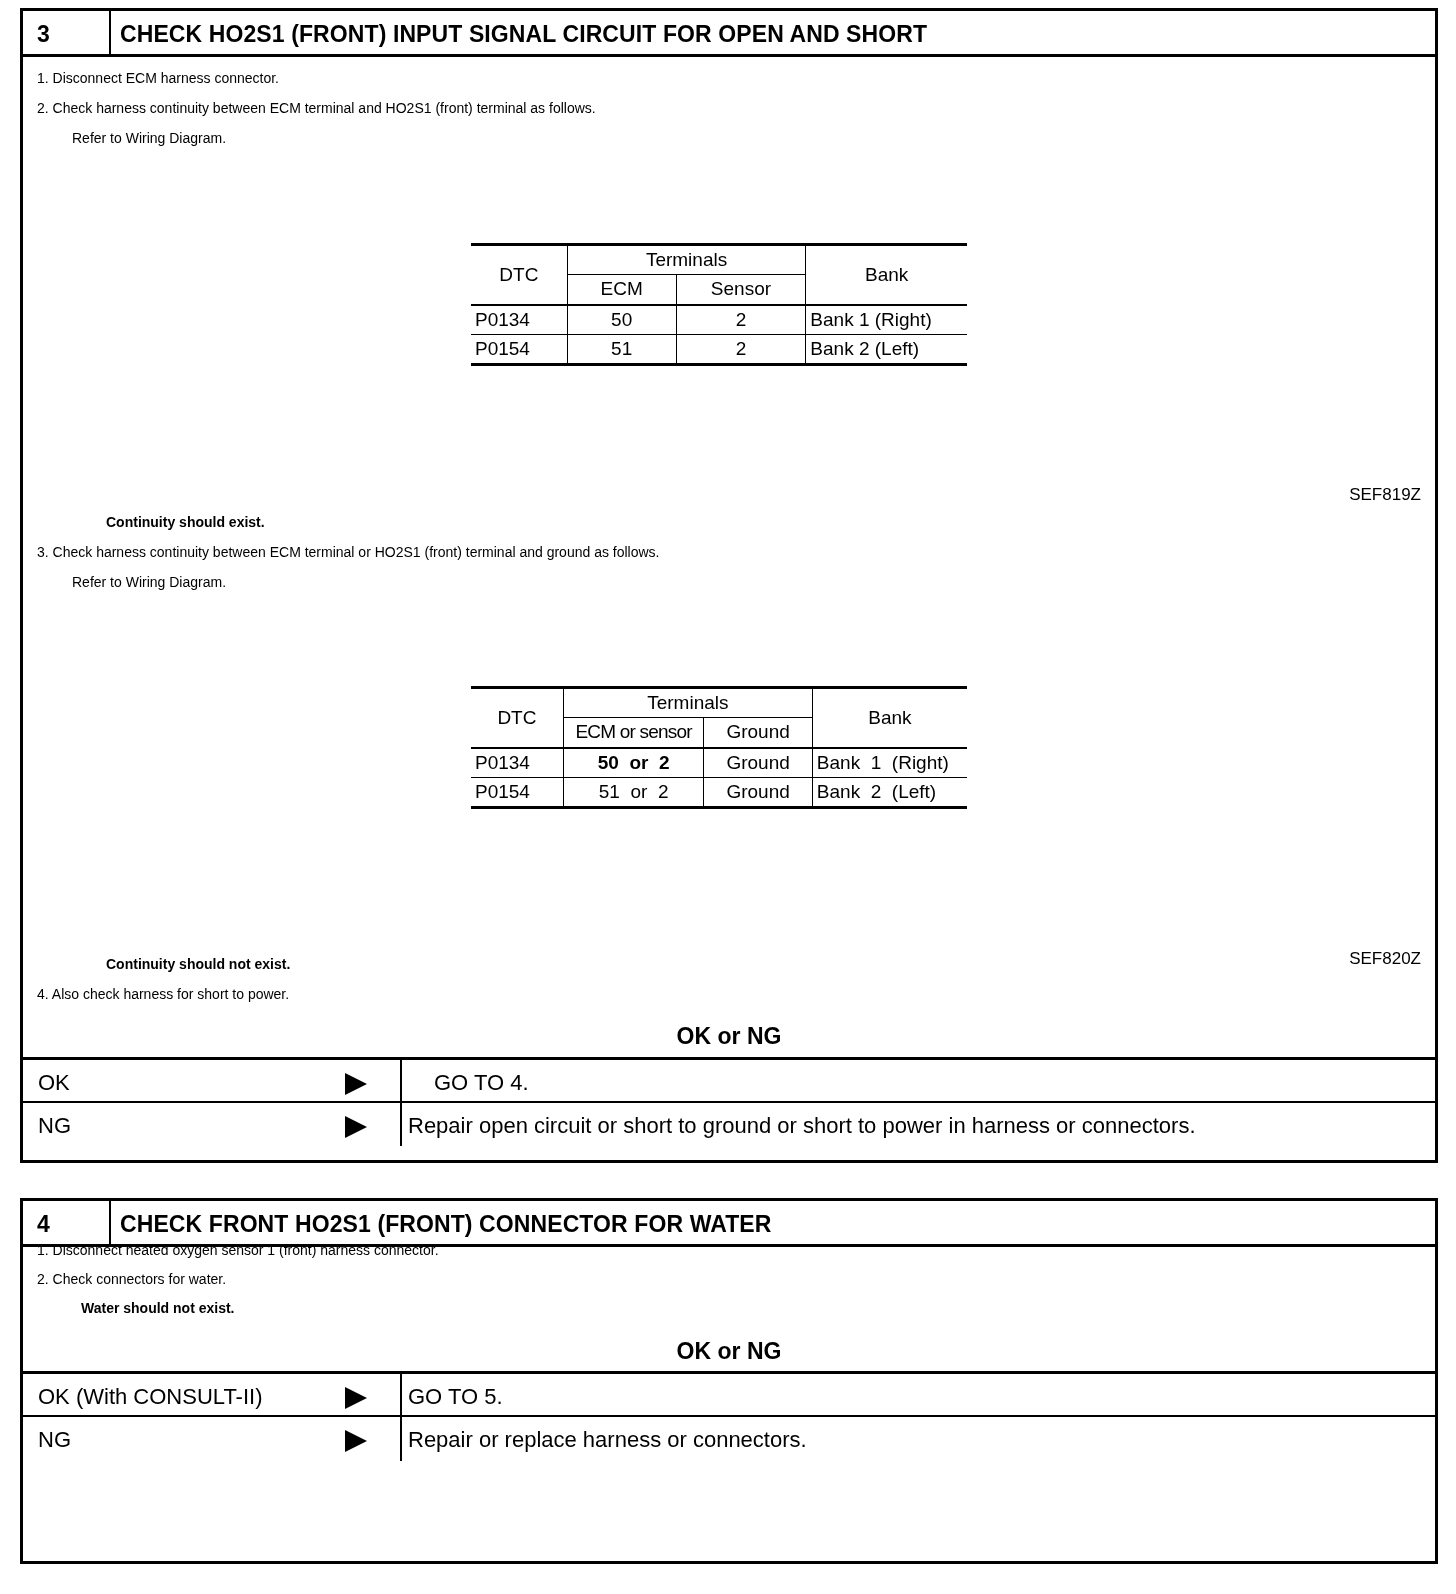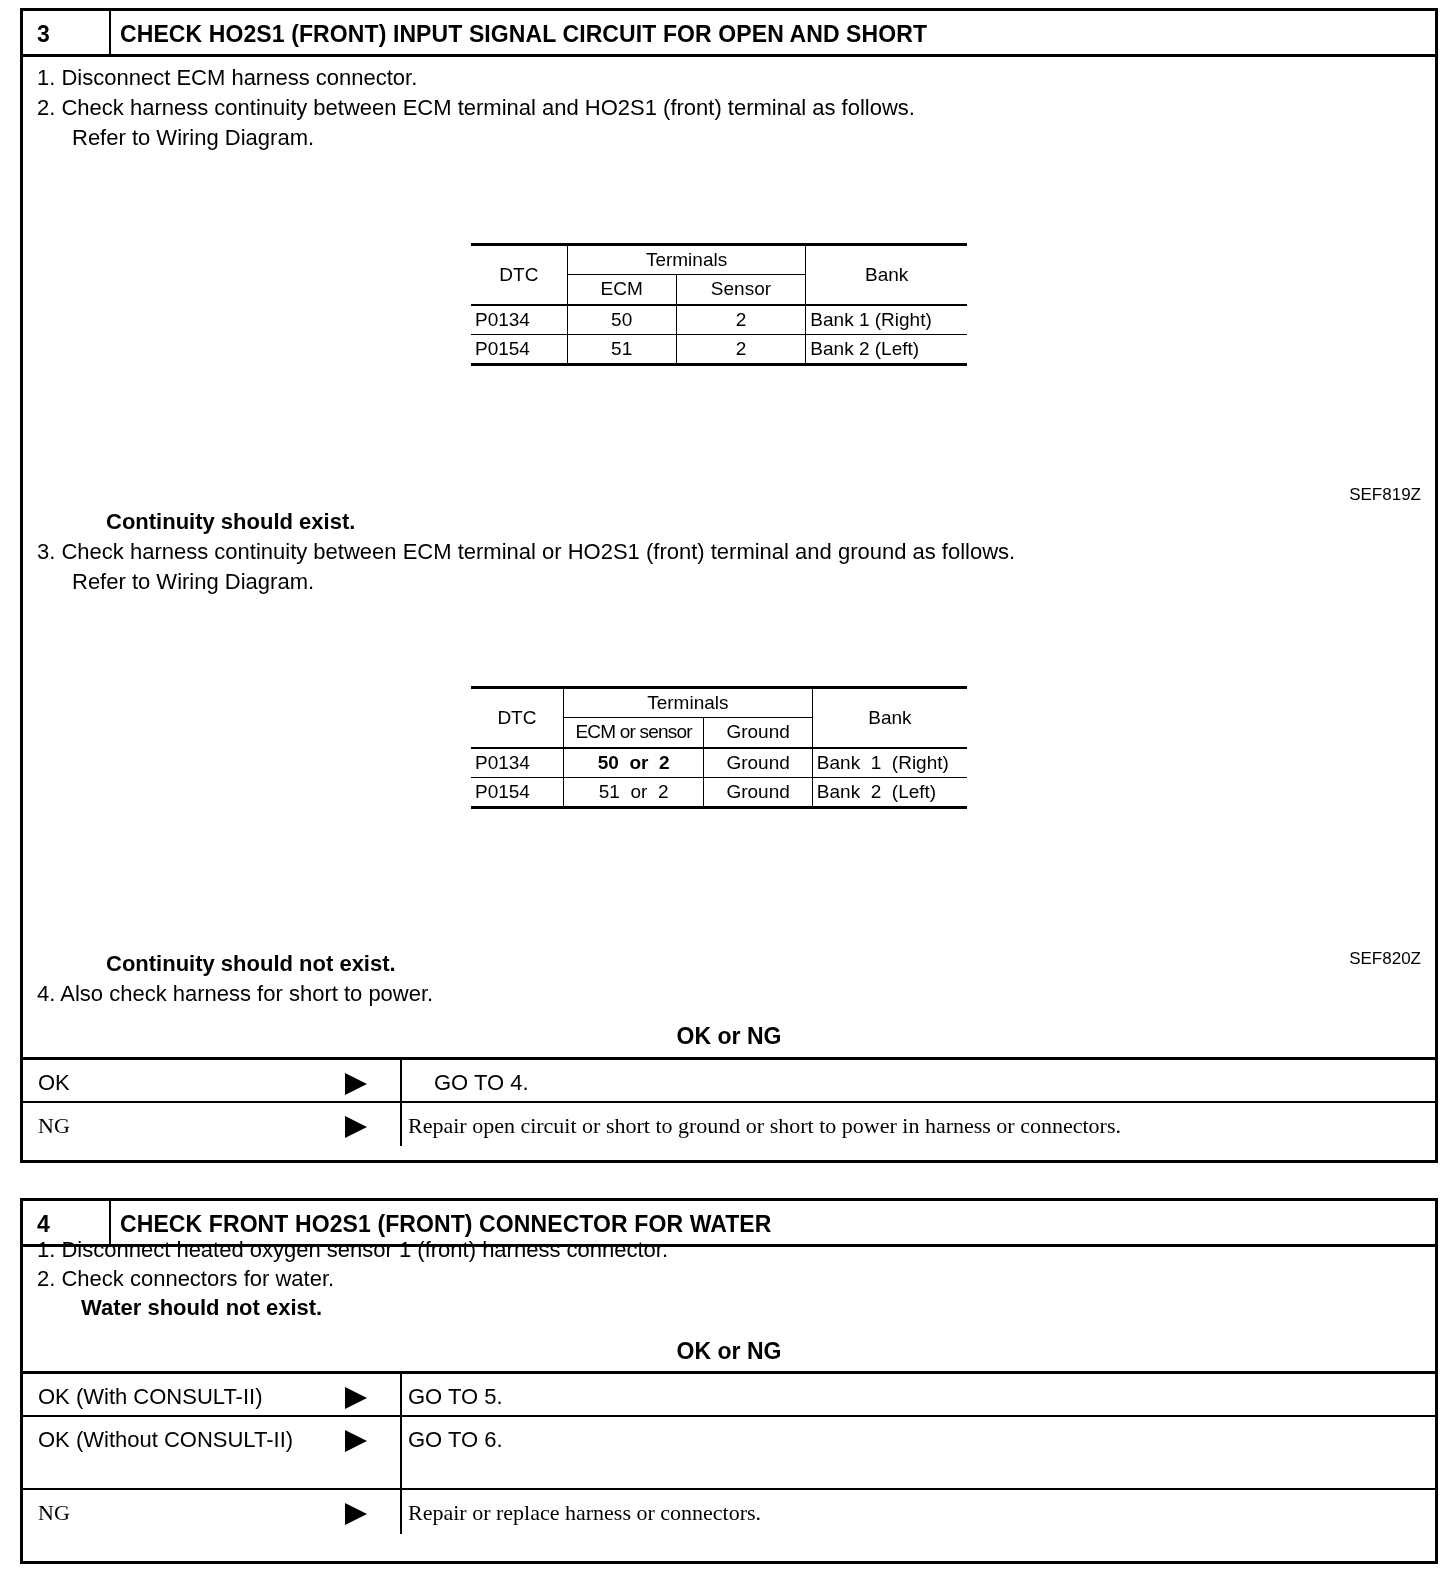--- a/index.html
+++ b/index.html
@@ -36,21 +36,21 @@
     }
     .hdr .title {
       flex: 1;
       font-weight: bold;
       font-size: 23px;
       padding: 10px 0 0 9px;
       letter-spacing: 0.1px;
     }
     .body-text {
       position: absolute;
-      font-size: 22px;
+      font-size: 14px;
       line-height: 30px;
       white-space: nowrap;
     }
     .bold { font-weight: bold; }
     .fig-code {
       position: absolute;
       font-size: 17px;
       right: 14px;
     }
 
@@ -90,21 +90,21 @@
     .result-table {
       position: absolute;
       left: 0; right: 0;
       border-top: 3px solid #000;
     }
     .result-row {
       display: flex;
       border-bottom: 2px solid #000;
       font-size: 22px;
     }
-    .result-row:last-child { border-bottom: none; font-family: Liberation Serif, serif; }
+    .result-row:last-child { border-bottom: none; }
     .result-row .cond {
       width: 379px;
       border-right: 2px solid #000;
       position: relative;
       padding: 8px 0 0 15px;
       line-height: 30px;
     }
     .result-row .cond .txt { display: inline-block; width: 290px; white-space: normal; }
     .result-row .arrow {
       position: absolute;
@@ -228,27 +228,20 @@
   <div class="okng-label" style="top:137px;">OK or NG</div>
 
   <div class="result-table" style="top:170px;">
     <div class="result-row" style="height:43px;">
       <div class="cond">
         <span class="txt">OK (With CONSULT-II)</span>
         <span class="arrow"></span>
       </div>
       <div class="action">GO TO 5.</div>
     </div>
-    <div class="result-row" style="height:73px;">
-      <div class="cond">
-        <span class="txt" style="width:285px;">OK (Without CONSULT-II)</span>
-        <span class="arrow"></span>
-      </div>
-      <div class="action">GO TO 6.</div>
-    </div>
     <div class="result-row" style="height:44px;">
       <div class="cond">
         <span class="txt">NG</span>
         <span class="arrow"></span>
       </div>
       <div class="action">Repair or replace harness or connectors.</div>
     </div>
   </div>
 </div>
 

